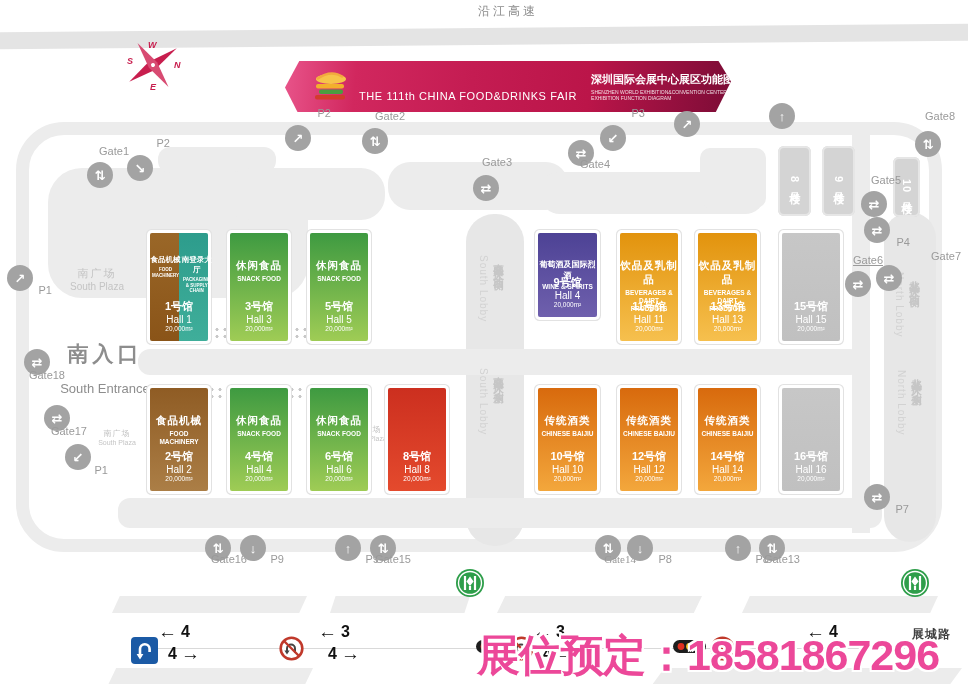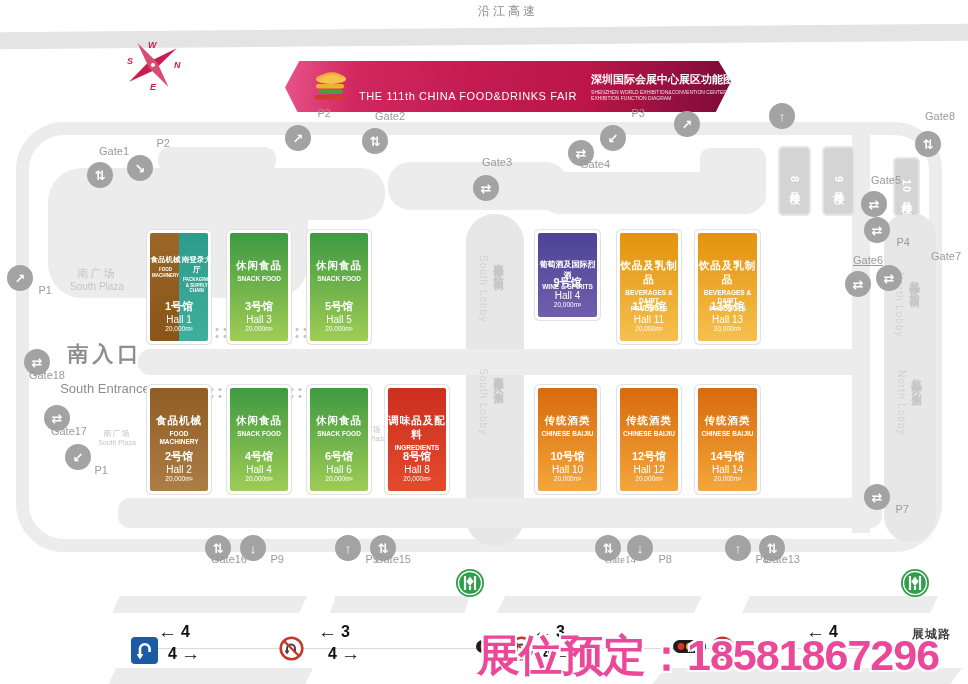--- a/index.html
+++ b/index.html
@@ -286,20 +286,33 @@
           <div class="cat-cn">饮品及乳制品</div>
           <div class="cat-en">BEVERAGES &amp; DAIRT PRODUCTS</div>
         </div>
       </div>
       <div class="hall-num">
         <div class="num-cn">13号馆</div>
         <div class="num-en">Hall 13</div>
         <div class="num-area">20,000m²</div>
       </div>
     </div>
+    <div class="hall" style="left: 782px; top: 233px; width: 58px; height: 108px; z-index: 5;">
+      <div class="hall-bgs">
+        <div class="hall-bg" style="background: linear-gradient(rgb(199, 199, 199), rgb(192, 192, 192));"></div>
+      </div>
+      <div class="hall-cats">
+        <div class="cat"></div>
+      </div>
+      <div class="hall-num">
+        <div class="num-cn">15号馆</div>
+        <div class="num-en">Hall 15</div>
+        <div class="num-area">20,000m²</div>
+      </div>
+    </div>
     <div class="hall" style="left: 150px; top: 388px; width: 58px; height: 103px; z-index: 5;">
       <div class="hall-bgs">
         <div class="hall-bg" style="background: linear-gradient(rgb(143, 92, 36), rgb(171, 126, 70));"></div>
       </div>
       <div class="hall-cats">
         <div class="cat">
           <div class="cat-cn">食品机械</div>
           <div class="cat-en">FOOD MACHINERY</div>
         </div>
       </div>
@@ -338,26 +351,20 @@
       <div class="hall-num">
         <div class="num-cn">6号馆</div>
         <div class="num-en">Hall 6</div>
         <div class="num-area">20,000m²</div>
       </div>
     </div>
     <div class="hall" style="left: 388px; top: 388px; width: 58px; height: 103px; z-index: 5;">
       <div class="hall-bgs">
         <div class="hall-bg" style="background: linear-gradient(rgb(204, 47, 31), rgb(228, 74, 45));"></div>
       </div>
-      <div class="hall-cats">
-        <div class="cat">
-          <div class="cat-cn">调味品及配料</div>
-          <div class="cat-en">INGREDIENTS</div>
-        </div>
-      </div>
       <div class="hall-num">
         <div class="num-cn">8号馆</div>
         <div class="num-en">Hall 8</div>
         <div class="num-area">20,000m²</div>
       </div>
     </div>
     <div class="hall" style="left: 538px; top: 388px; width: 59px; height: 103px; z-index: 5;">
       <div class="hall-bgs">
         <div class="hall-bg" style="background: linear-gradient(rgb(216, 106, 13), rgb(243, 167, 60));"></div>
       </div>
@@ -395,20 +402,33 @@
       </div>
       <div class="hall-cats">
         <div class="cat">
           <div class="cat-cn">传统酒类</div>
           <div class="cat-en">CHINESE BAIJIU</div>
         </div>
       </div>
       <div class="hall-num">
         <div class="num-cn">14号馆</div>
         <div class="num-en">Hall 14</div>
+        <div class="num-area">20,000m²</div>
+      </div>
+    </div>
+    <div class="hall" style="left: 782px; top: 388px; width: 58px; height: 103px; z-index: 5;">
+      <div class="hall-bgs">
+        <div class="hall-bg" style="background: linear-gradient(rgb(199, 199, 199), rgb(192, 192, 192));"></div>
+      </div>
+      <div class="hall-cats">
+        <div class="cat"></div>
+      </div>
+      <div class="hall-num">
+        <div class="num-cn">16号馆</div>
+        <div class="num-en">Hall 16</div>
         <div class="num-area">20,000m²</div>
       </div>
     </div>
     <div class="marker" style="left: 87px; top: 162px;">⇅</div>
     <div class="marker-label" style="left: 61px; top: 145px;">Gate1</div>
     <div class="marker" style="left: 127px; top: 155px;">↘</div>
     <div class="marker-label" style="left: 102px; top: 137px;">P2</div>
     <div class="marker" style="left: 7px; top: 265px;">↗</div>
     <div class="marker-label" style="left: -16px; top: 284px;">P1</div>
     <div class="marker" style="left: 24px; top: 349px;">⇄</div>

